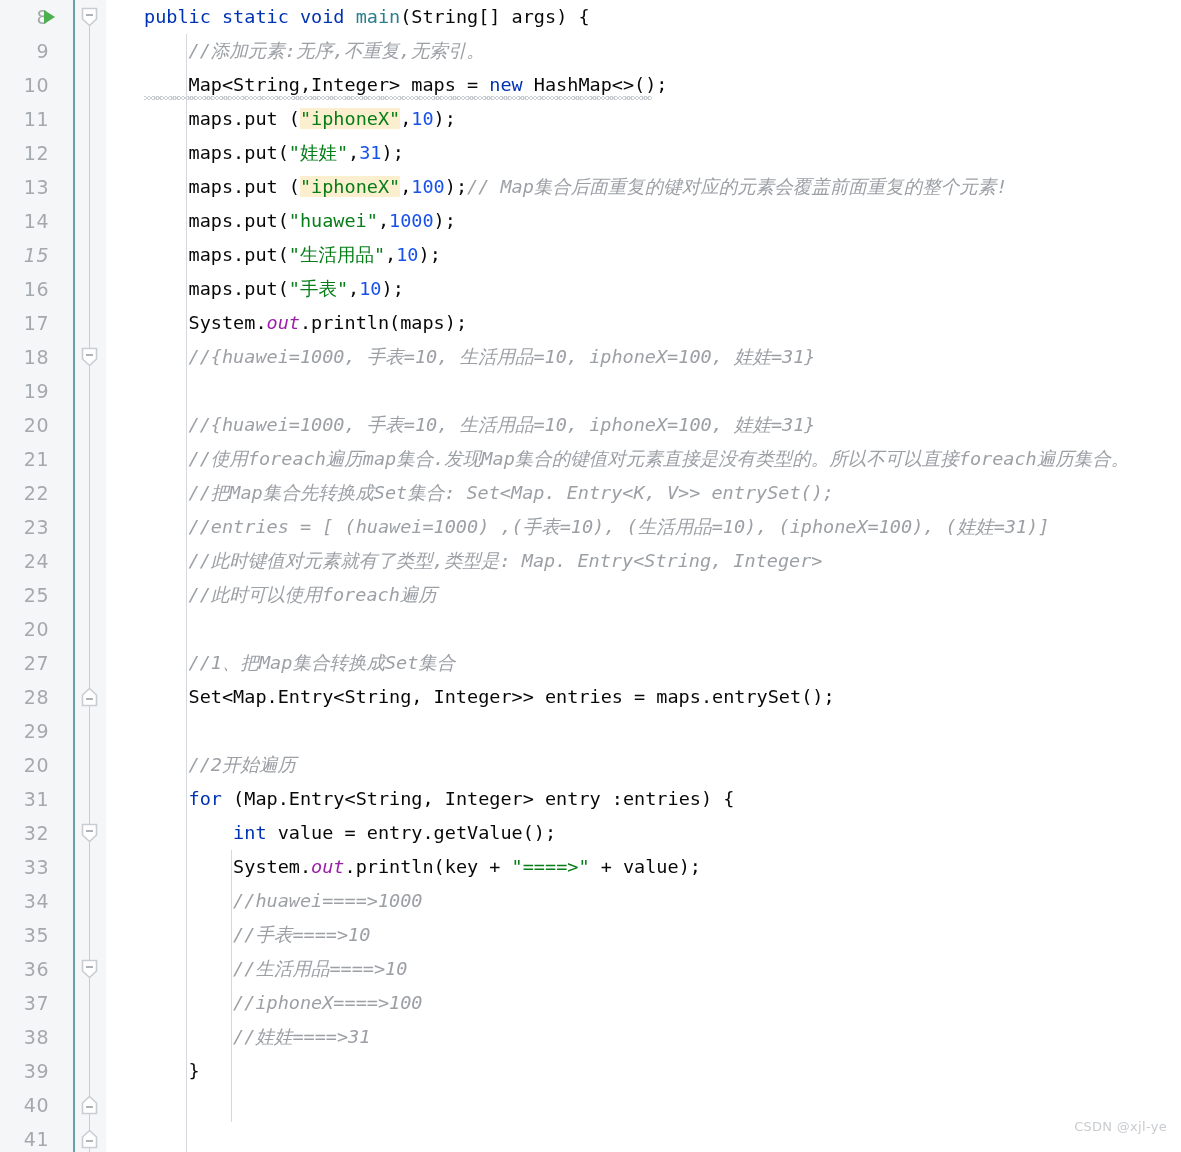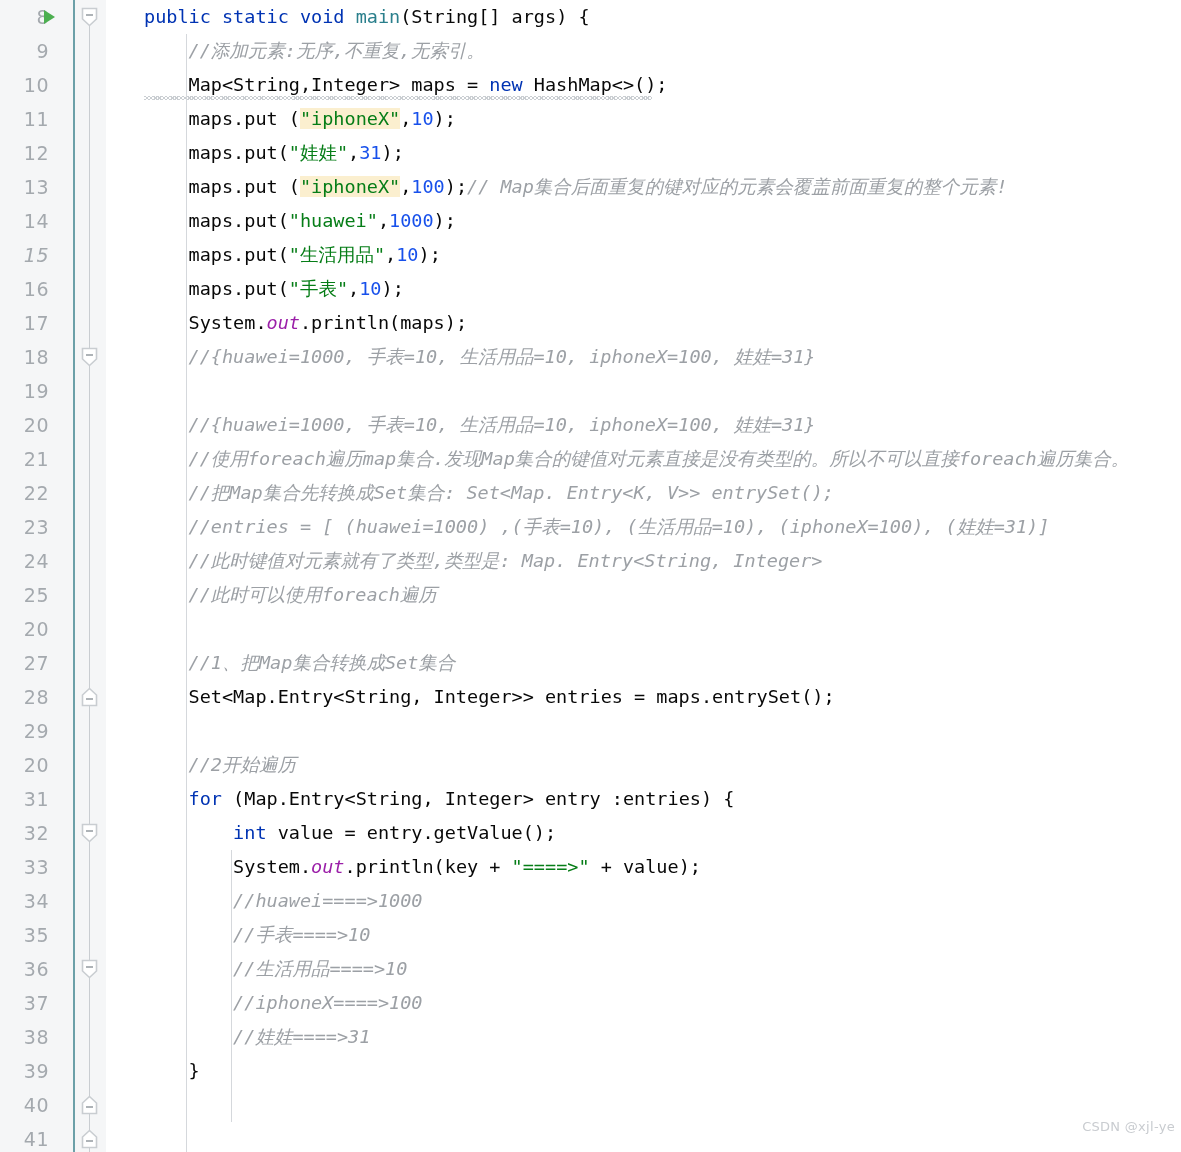--- a/index.html
+++ b/index.html
@@ -130,21 +130,21 @@
     position: absolute;
     left: 0; top: 0; right: 0; bottom: 0;
     background-image:
       repeating-linear-gradient(45deg,
         #c8ccd0 0px, #c8ccd0 1px,
         transparent 1px, transparent 3px);
   }
 
   .watermark {
     position: absolute;
-    right: 6px;
+    right: 14px;
     bottom: 18px;
     font-family: "DejaVu Sans", "Liberation Sans", sans-serif;
     font-size: 13px;
     color: #c9ccd0;
     letter-spacing: 0.3px;
   }
 </style>
 </head>
 <body>
 

